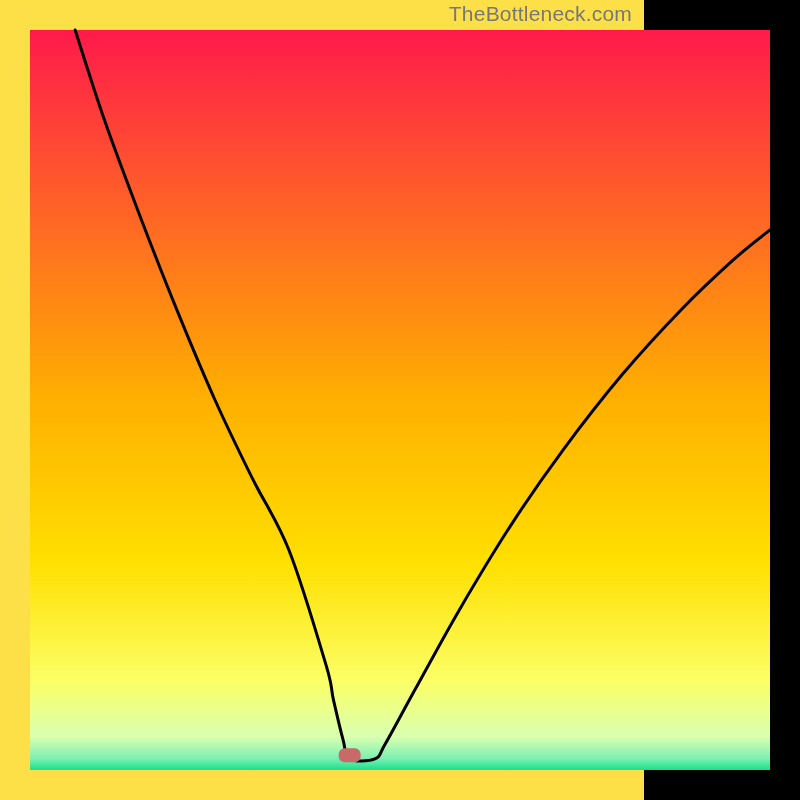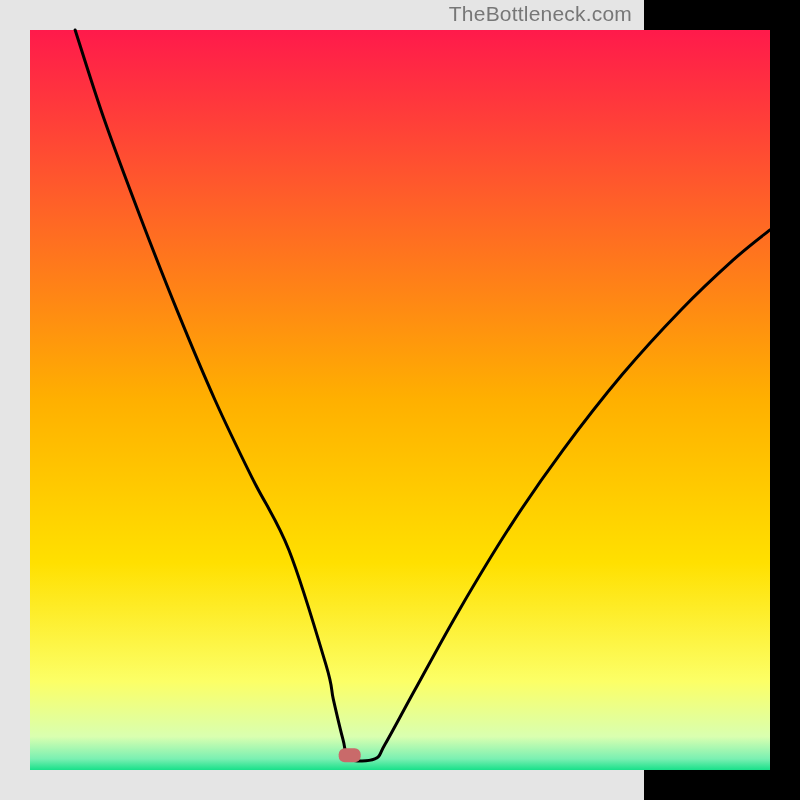--- a/index.html
+++ b/index.html
@@ -10,21 +10,21 @@
     overflow: hidden;
     background: #000;
     font-family: Arial, Helvetica, sans-serif;
   }
   .frame {
     position: absolute;
     left: 0;
     top: 0;
     width: 644px;
     height: 800px;
-    background: #e5e5e5;
+    background: #fde047;
   }
   .watermark {
     position: absolute;
     top: 2px;
     right: 12px;
     color: #777;
     font-size: 21px;
     font-weight: 400;
     letter-spacing: 0.2px;
     user-select: none;

